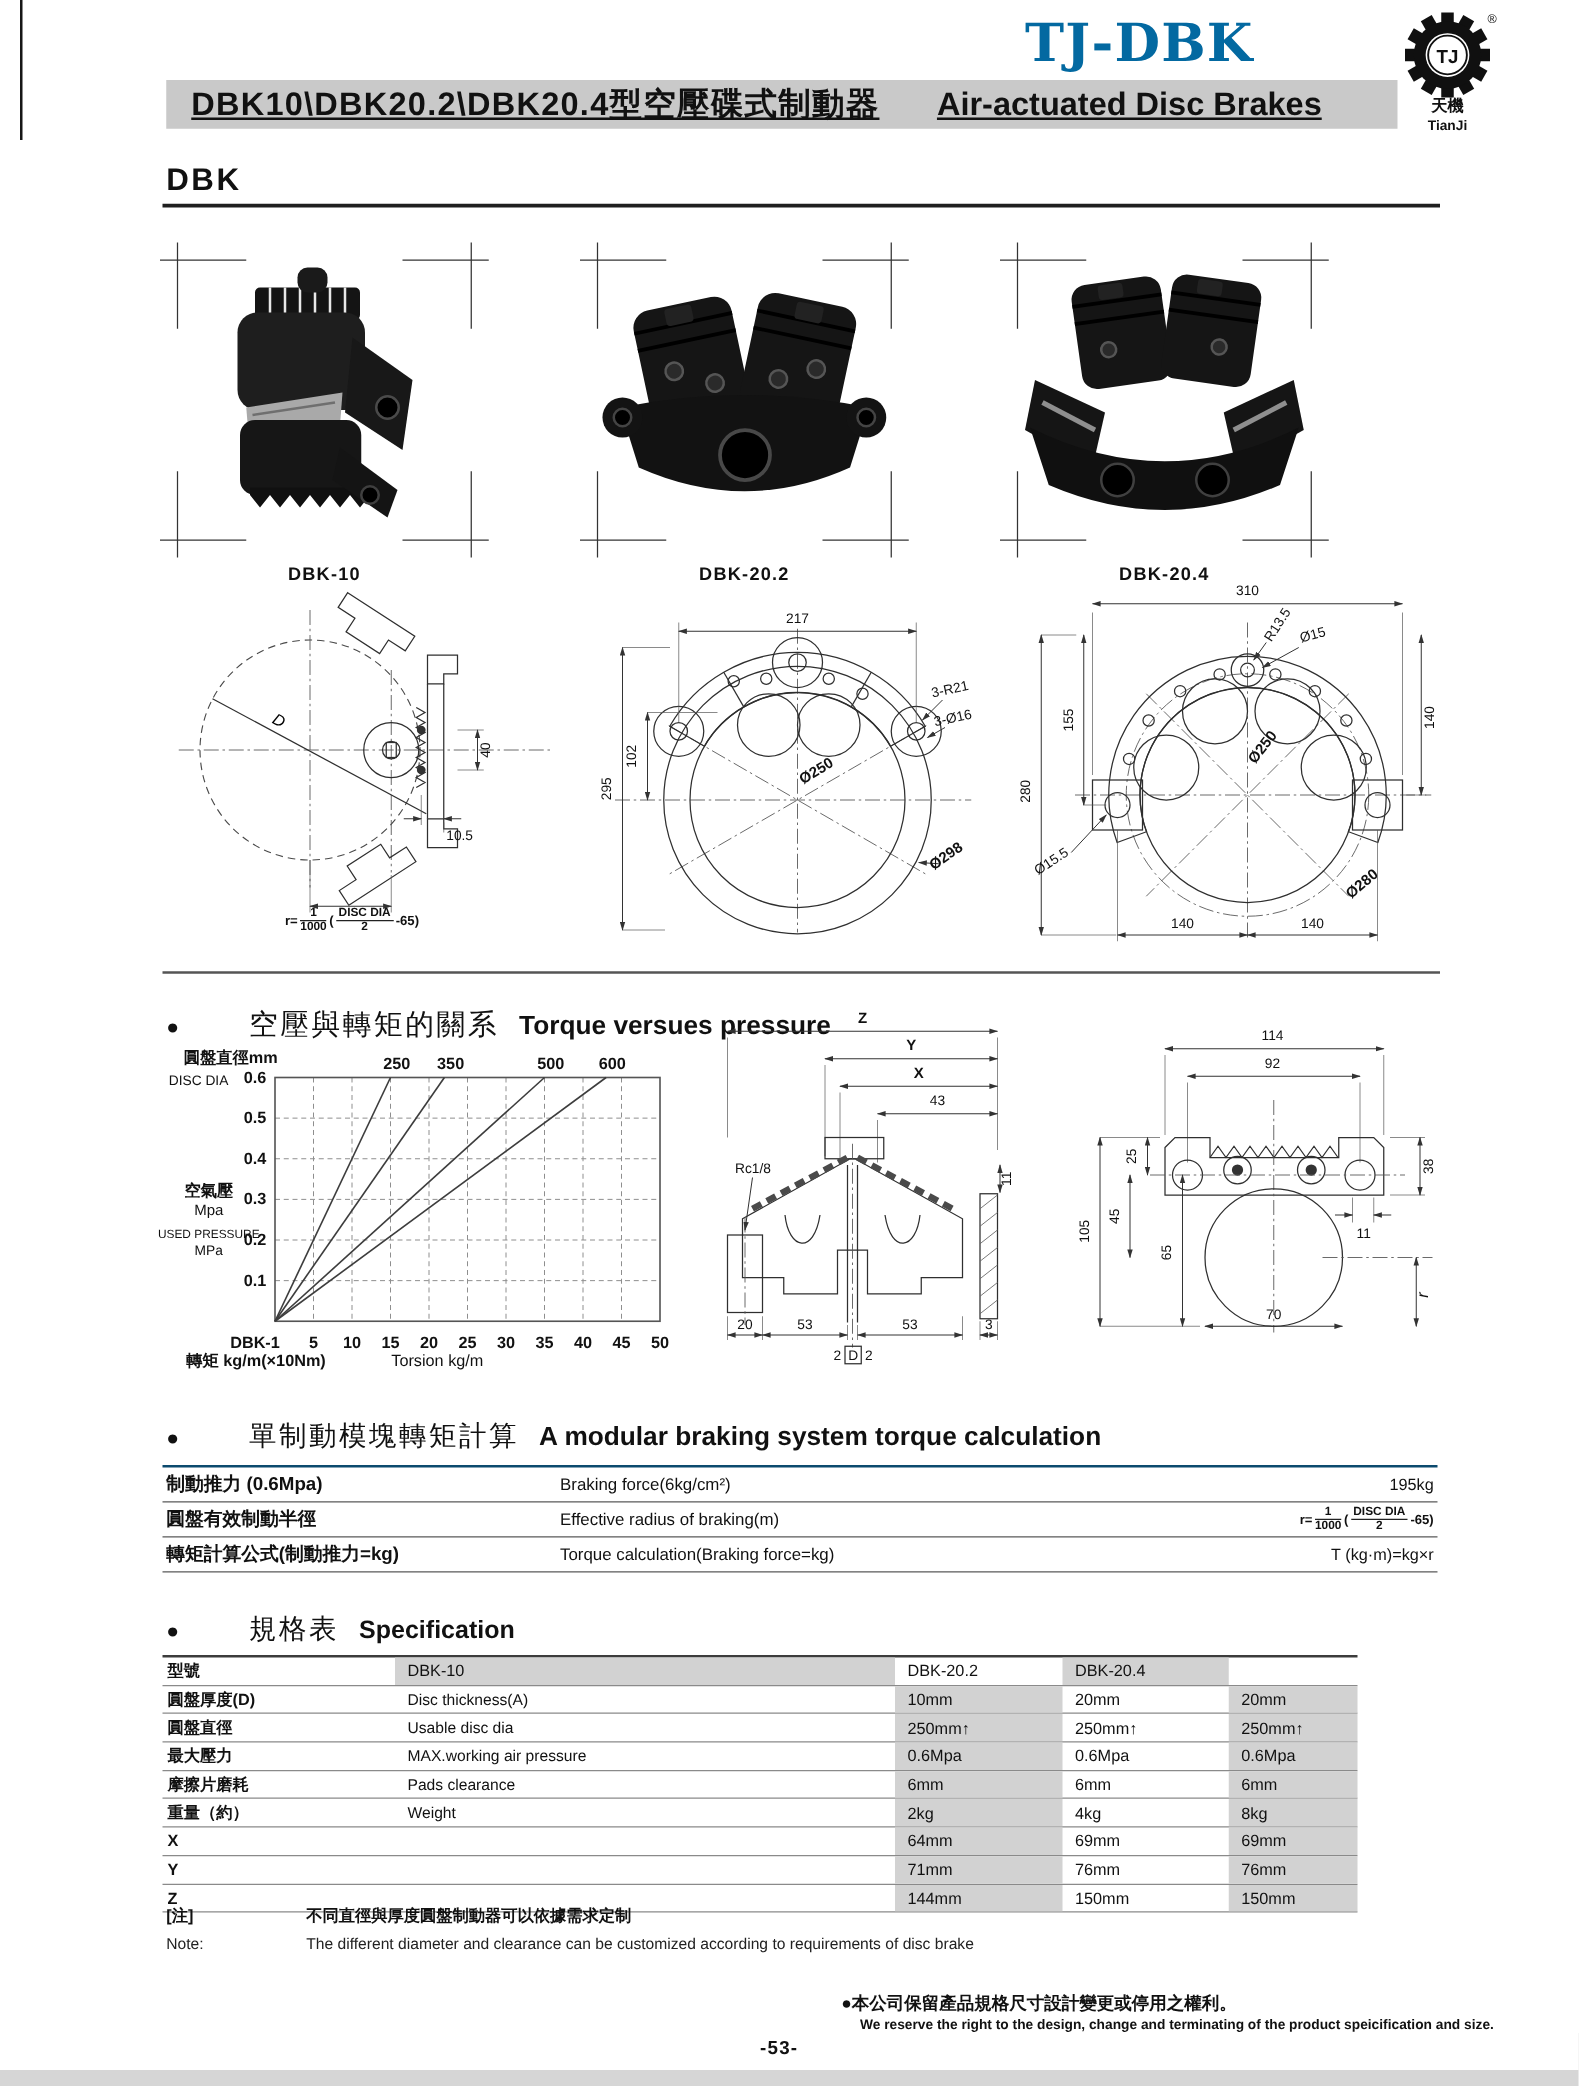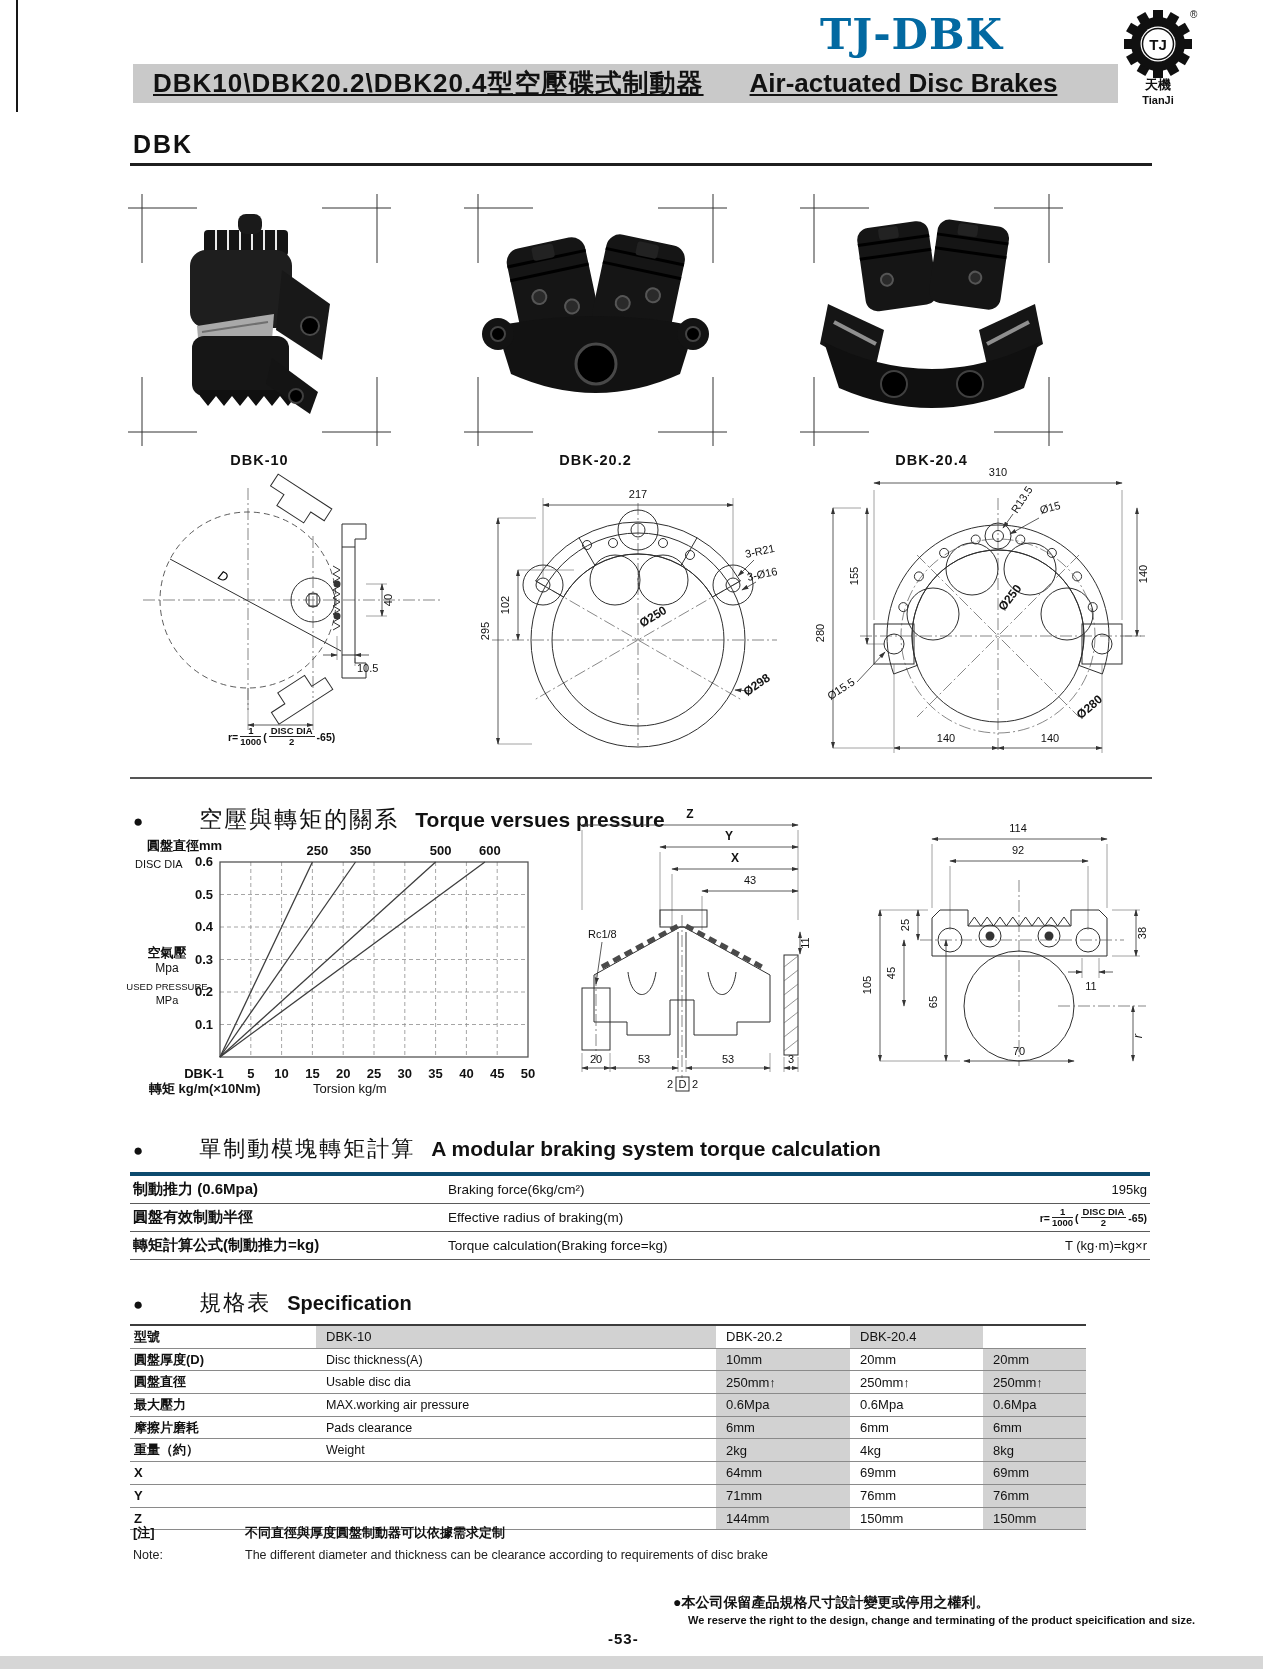--- a/index.html
+++ b/index.html
@@ -44,21 +44,21 @@
   .sechead .szh{font-size:23px;font-weight:normal;letter-spacing:2px;margin-left:40px;}
   .sechead .sen{font-size:21px;font-weight:bold;}
 
   
   .formula{position:absolute;display:flex;align-items:center;gap:2px;font-size:10.5px;font-weight:bold;color:#111;white-space:nowrap;}
   .frac{display:inline-flex;flex-direction:column;text-align:center;line-height:1.1;font-size:9.5px;}
   .frac .num{border-bottom:1px solid #222;padding:0 2px;display:block;}
   .frac .den{display:block;}
 
   
-  #torque-table{left:130px;top:1172px;width:1020px;border-top:4px solid #0c4a6e;}
+  #torque-table{left:130px;top:1172px;width:1020px;border-top:2px solid #0c4a6e;}
   .trow{display:grid;grid-template-columns:318px 560px 1fr;align-items:center;height:27px;border-bottom:1.6px solid #5a5a5a;}
   .trow .tzh{font-size:15px;font-weight:bold;padding-left:3px;}
   .trow .ten{font-size:13.5px;}
   .trow .tval{text-align:right;font-size:13px;padding-right:3px;display:flex;justify-content:flex-end;align-items:center;}
 
   
   #spec-table{left:130px;top:1324px;width:956px;border-top:2px solid #3c3c3c;}
   .srow{display:grid;grid-template-columns:186px 400px 134px 133px 103px;height:21.7px;align-items:center;border-bottom:1px solid #8a8a8a;}
   .scell{height:100%;display:flex;align-items:center;overflow:hidden;}
   .scell.zh{font-size:13px;font-weight:bold;padding-left:4px;}
@@ -651,21 +651,21 @@
       </div>
     </div>
 
   <div id="notes" class="abs">
     <div class="nrow">
       <span class="nlab nzh">[注]</span>
       <span class="nzh">不同直徑與厚度圓盤制動器可以依據需求定制</span>
     </div>
     <div class="nrow">
       <span class="nlab nen">Note:</span>
-      <span class="nen">The different diameter and thickness can be clearance according to requirements of disc brake</span>
+      <span class="nen">The different diameter and clearance can be customized according to requirements of disc brake</span>
     </div>
   </div>
 
   <div id="foot-zh" class="abs">●本公司保留產品規格尺寸設計變更或停用之權利。</div>
   <div id="foot-en" class="abs">We reserve the right to the design, change and terminating of the product speicification and size.</div>
   <div id="pagenum" class="abs">-53-</div>
   <div id="bottom-strip" class="abs"></div>
 
 </div>
 

